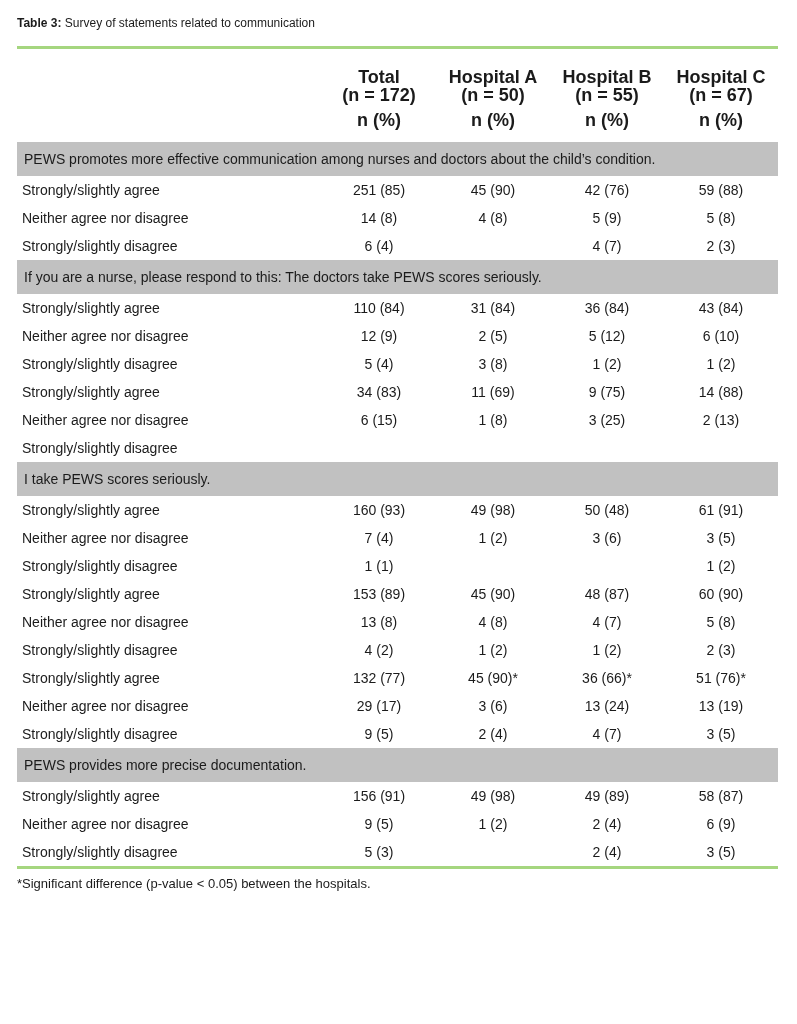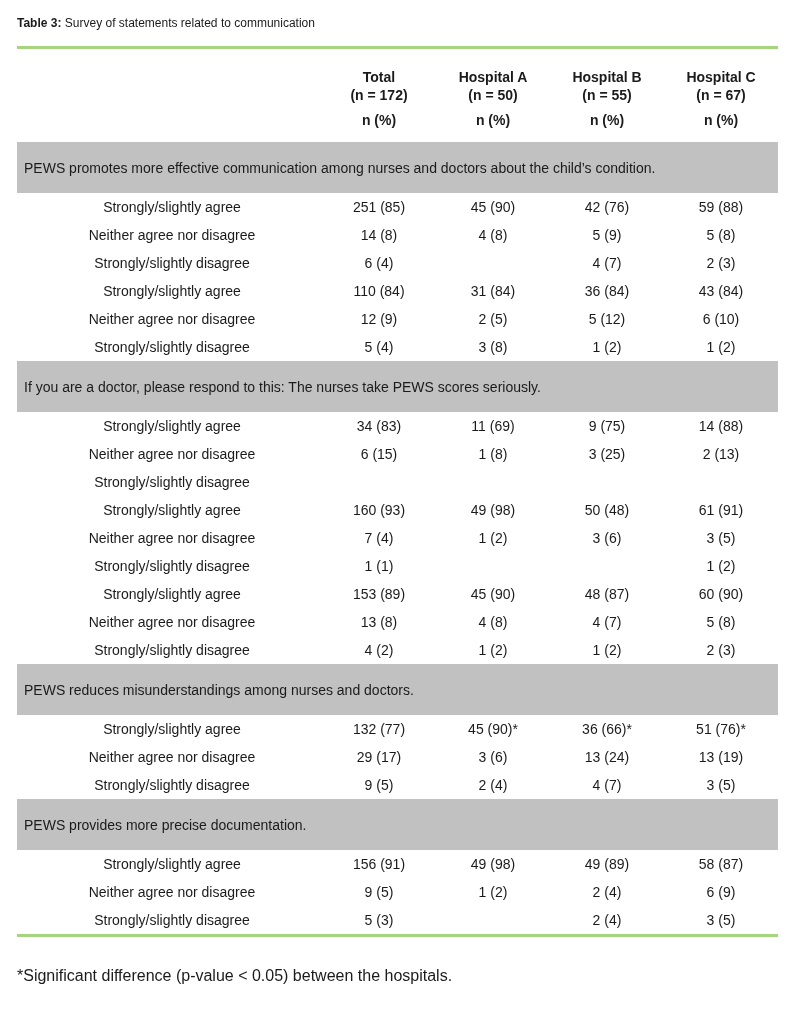--- a/index.html
+++ b/index.html
@@ -27,52 +27,52 @@
 
   table.survey {
     width: 100%;
     border-collapse: collapse;
     table-layout: fixed;
   }
   col.label-col { width: 305px; }
 
   thead th {
     font-weight: bold;
-    font-size: 14px;
+    font-size: 18px;
     line-height: 18px;
     text-align: center;
     vertical-align: top;
     padding: 19px 0 13px 0;
   }
   thead th.empty-th { padding: 0; }
   .col-sub { margin-top: 7px; }
 
   tr.section-row td {
     background: #c1c1c1;
     font-size: 14px;
     text-align: left;
-    height: 51px;
+    height: 34px;
     vertical-align: middle;
     padding-left: 7px;
   }
   tr.data-row td {
     height: 28px;
     font-size: 14px;
     vertical-align: middle;
     text-align: center;
     background: #ffffff;
   }
   tr.data-row td.label-cell {
-    text-align: center;
+    text-align: left;
     padding-left: 5px;
   }
 
   .footnote {
-    font-size: 16px;
-    margin-top: 30px;
+    font-size: 13px;
+    margin-top: 7px;
   }
 </style>
 </head>
 <body>
 
 <div class="page">
 
   <div class="table-title">
     <span class="title-label">Table 3:</span><span> Survey of statements related to communication</span>
   </div>
@@ -130,20 +130,23 @@
           <td class="value-cell">5 (9)</td>
           <td class="value-cell">5 (8)</td>
         </tr>
         <tr class="data-row">
           <td class="label-cell">Strongly/slightly disagree</td>
           <td class="value-cell">6 (4)</td>
           <td class="value-cell"></td>
           <td class="value-cell">4 (7)</td>
           <td class="value-cell">2 (3)</td>
         </tr>
+        <tr class="section-row">
+          <td colspan="5">If you are a nurse, please respond to this: The doctors take PEWS scores seriously.</td>
+        </tr>
         <tr class="data-row">
           <td class="label-cell">Strongly/slightly agree</td>
           <td class="value-cell">110 (84)</td>
           <td class="value-cell">31 (84)</td>
           <td class="value-cell">36 (84)</td>
           <td class="value-cell">43 (84)</td>
         </tr>
         <tr class="data-row">
           <td class="label-cell">Neither agree nor disagree</td>
           <td class="value-cell">12 (9)</td>
@@ -151,23 +154,20 @@
           <td class="value-cell">5 (12)</td>
           <td class="value-cell">6 (10)</td>
         </tr>
         <tr class="data-row">
           <td class="label-cell">Strongly/slightly disagree</td>
           <td class="value-cell">5 (4)</td>
           <td class="value-cell">3 (8)</td>
           <td class="value-cell">1 (2)</td>
           <td class="value-cell">1 (2)</td>
         </tr>
-        <tr class="section-row">
-          <td colspan="5">If you are a doctor, please respond to this: The nurses take PEWS scores seriously.</td>
-        </tr>
         <tr class="data-row">
           <td class="label-cell">Strongly/slightly agree</td>
           <td class="value-cell">34 (83)</td>
           <td class="value-cell">11 (69)</td>
           <td class="value-cell">9 (75)</td>
           <td class="value-cell">14 (88)</td>
         </tr>
         <tr class="data-row">
           <td class="label-cell">Neither agree nor disagree</td>
           <td class="value-cell">6 (15)</td>
@@ -175,20 +175,23 @@
           <td class="value-cell">3 (25)</td>
           <td class="value-cell">2 (13)</td>
         </tr>
         <tr class="data-row">
           <td class="label-cell">Strongly/slightly disagree</td>
           <td class="value-cell"></td>
           <td class="value-cell"></td>
           <td class="value-cell"></td>
           <td class="value-cell"></td>
         </tr>
+        <tr class="section-row">
+          <td colspan="5">I take PEWS scores seriously.</td>
+        </tr>
         <tr class="data-row">
           <td class="label-cell">Strongly/slightly agree</td>
           <td class="value-cell">160 (93)</td>
           <td class="value-cell">49 (98)</td>
           <td class="value-cell">50 (48)</td>
           <td class="value-cell">61 (91)</td>
         </tr>
         <tr class="data-row">
           <td class="label-cell">Neither agree nor disagree</td>
           <td class="value-cell">7 (4)</td>
@@ -217,23 +220,20 @@
           <td class="value-cell">4 (7)</td>
           <td class="value-cell">5 (8)</td>
         </tr>
         <tr class="data-row">
           <td class="label-cell">Strongly/slightly disagree</td>
           <td class="value-cell">4 (2)</td>
           <td class="value-cell">1 (2)</td>
           <td class="value-cell">1 (2)</td>
           <td class="value-cell">2 (3)</td>
         </tr>
-        <tr class="section-row">
-          <td colspan="5">PEWS reduces misunderstandings among nurses and doctors.</td>
-        </tr>
         <tr class="data-row">
           <td class="label-cell">Strongly/slightly agree</td>
           <td class="value-cell">132 (77)</td>
           <td class="value-cell">45 (90)*</td>
           <td class="value-cell">36 (66)*</td>
           <td class="value-cell">51 (76)*</td>
         </tr>
         <tr class="data-row">
           <td class="label-cell">Neither agree nor disagree</td>
           <td class="value-cell">29 (17)</td>

